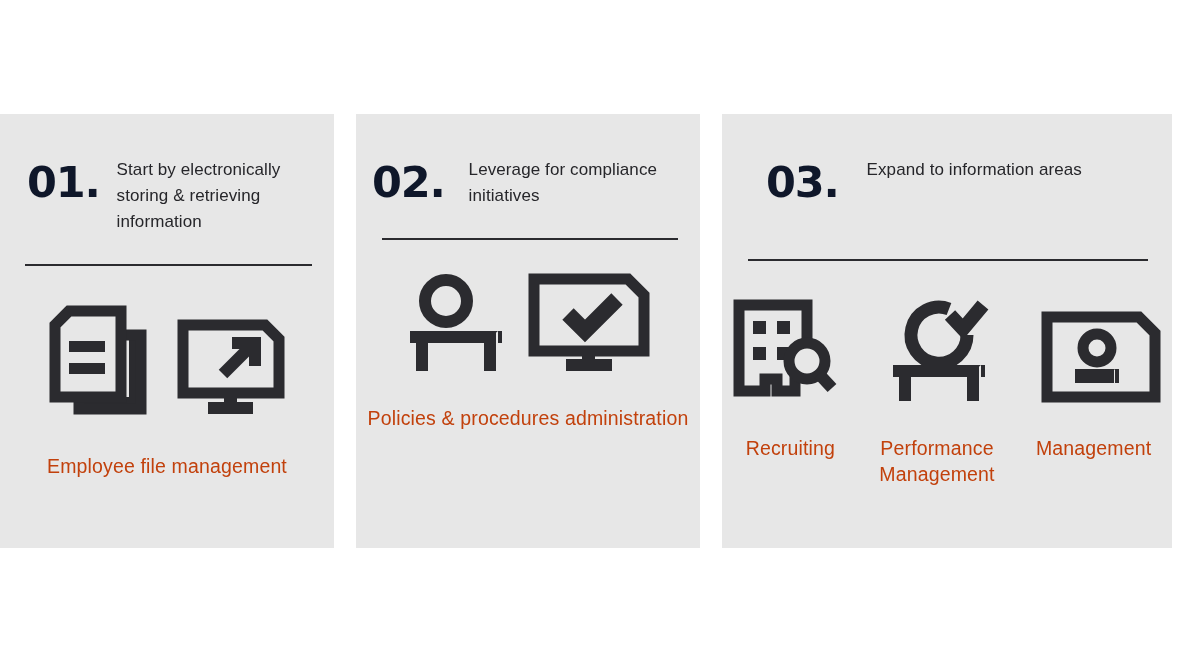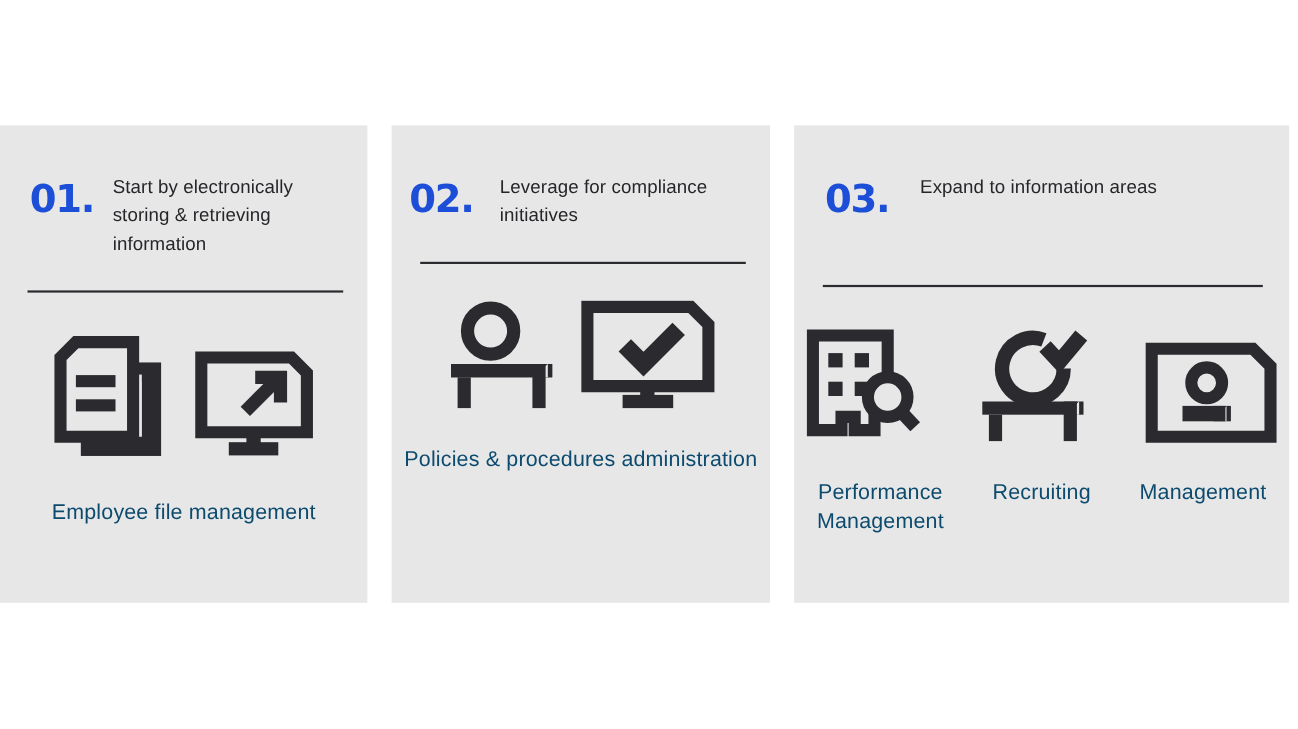--- a/index.html
+++ b/index.html
@@ -46,29 +46,29 @@
   .card-3 { width: 450px; }
 
   
   .card-head {
     display: flex;
     align-items: flex-start;
     padding: 41px 0 0 0;
   }
   .card-1 .card-head { padding-left: 27px; padding-right: 20px; }
   .card-2 .card-head { padding-left: 16px; padding-right: 20px; }
-  .card-3 .card-head { padding-left: 28px; padding-right: 20px; }
+  .card-3 .card-head { padding-left: 44px; padding-right: 20px; }
 
   .step-number {
     font-family: "DejaVu Sans", sans-serif;
     font-weight: bold;
-    font-size: 35px;
+    font-size: 43px;
     line-height: 43px;
     letter-spacing: -1.2px;
-    color: #1d4ed8;
+    color: #0f172a;
     white-space: nowrap;
     flex: 0 0 auto;
     margin-top: 6px;
   }
   .card-1 .step-number { margin-right: 17px; }
   .card-2 .step-number { margin-right: 24px; }
   .card-3 .step-number { margin-right: 28px; }
 
   .step-title {
     font-family: "Liberation Sans", sans-serif;
@@ -119,21 +119,21 @@
     text-align: center;
   }
   .card-1 .labels-row { padding-top: 38px; }
   .card-2 .labels-row { padding-top: 32px; }
   .card-3 .labels-row { padding-top: 32px; justify-content: space-around; align-items: flex-start; }
 
   .label {
     font-family: "Liberation Sans", sans-serif;
     font-size: 19.5px;
     line-height: 26px;
-    color: #0c4a6e;
+    color: #c2410c;
     letter-spacing: 0.15px;
   }
   .card-3 .label { flex: 0 0 auto; }
   .label-recruiting { width: 130px; }
   .label-performance { width: 150px; }
   .label-onboarding { width: 150px; }
 </style>
 </head>
 <body>
 
@@ -290,20 +290,20 @@
             <circle cx="56" cy="37" r="14" fill="none" stroke="#2b2b2f" stroke-width="11"></circle>
 
             <rect x="34" y="58" width="44" height="14" fill="#2b2b2f"></rect>
             <path d="M62 72 L74 72 L74 58 Z" fill="#e7e7e7"></path>
             <rect x="62" y="58" width="11" height="14" fill="#2b2b2f"></rect>
           </svg>
         </div>
       </div>
 
       <div class="labels-row">
+        <div class="label label-recruiting">Recruiting</div>
         <div class="label label-performance">Performance Management</div>
-        <div class="label label-recruiting">Recruiting</div>
         <div class="label label-onboarding">Management</div>
       </div>
     </div>
 
   </div>
 </div>
 
 </body></html>

